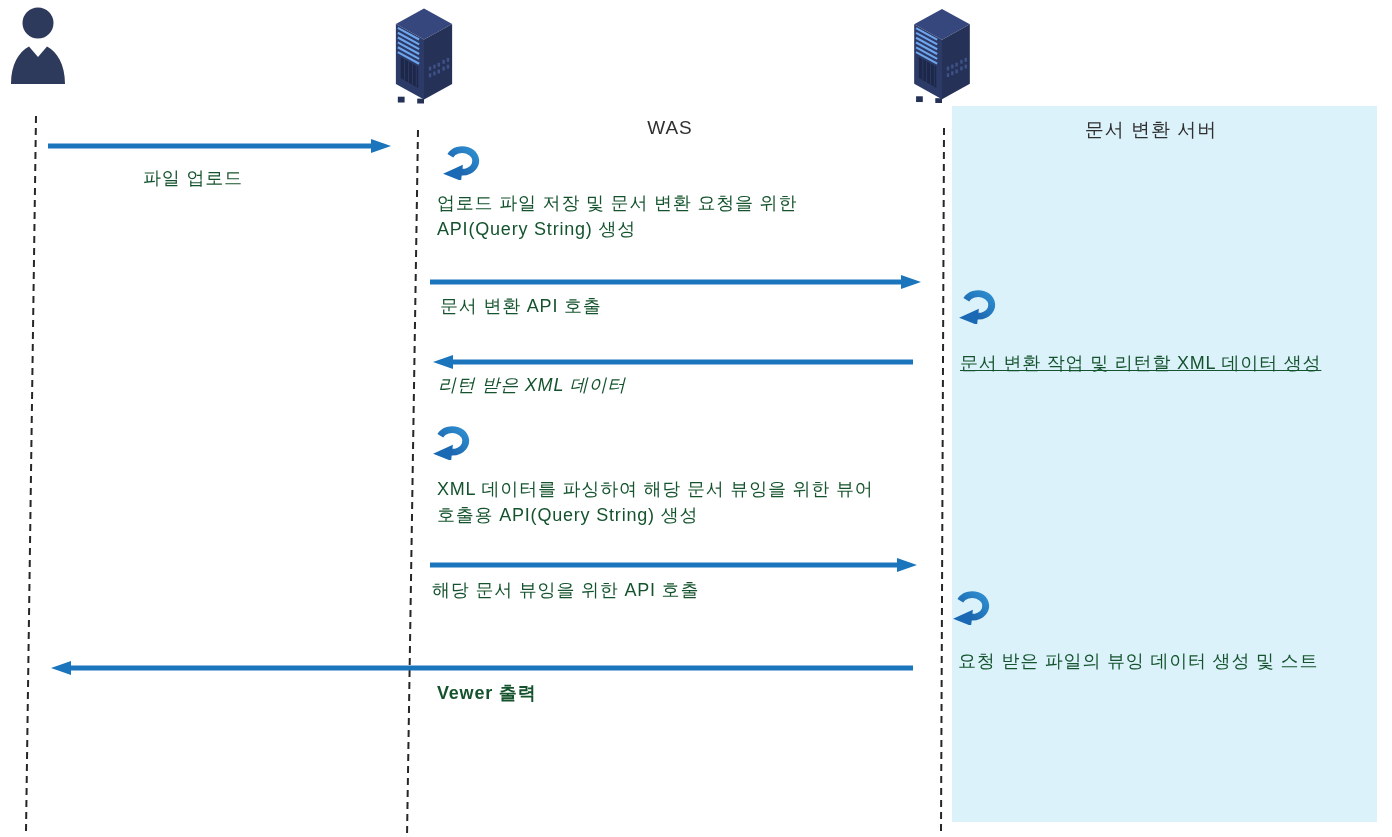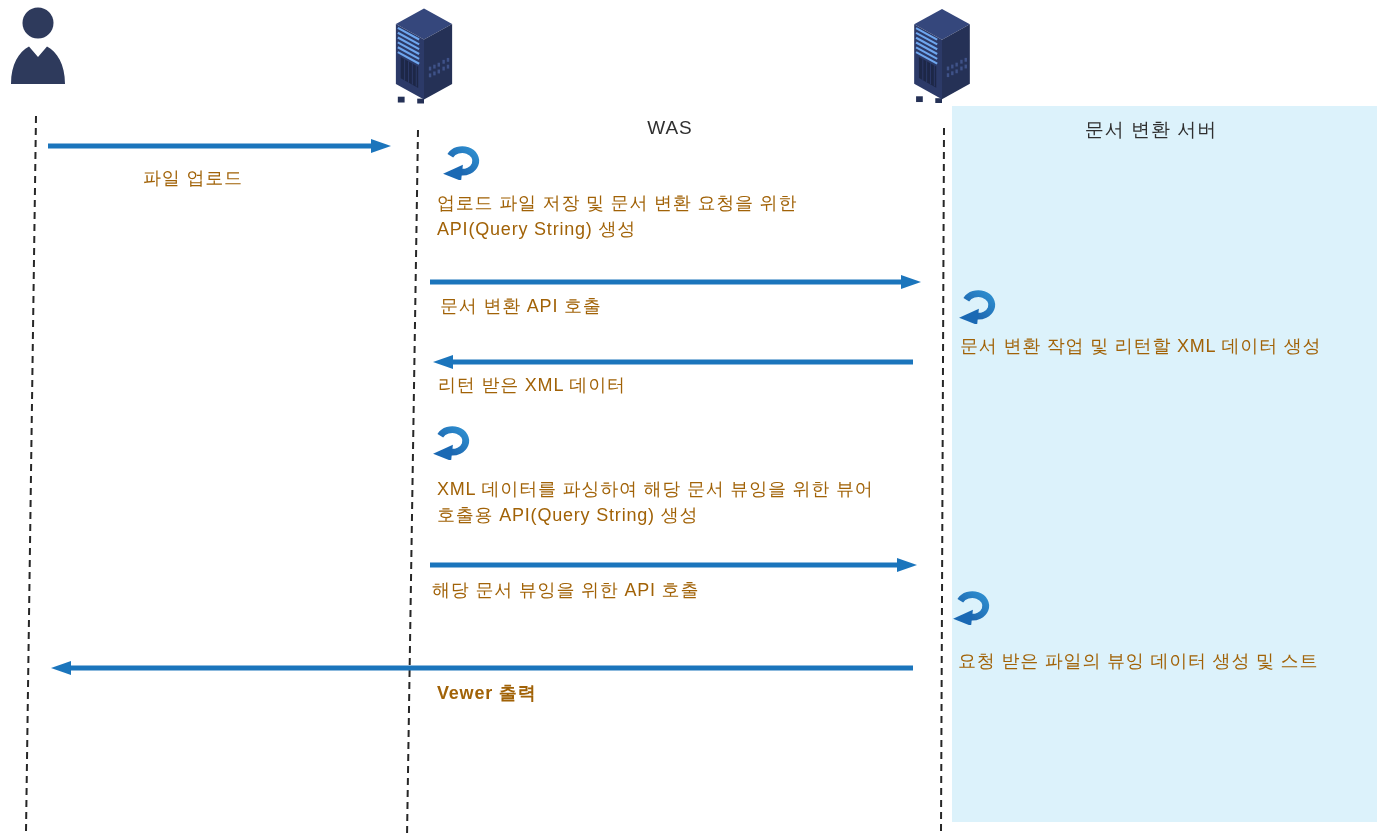--- a/index.html
+++ b/index.html
@@ -13,21 +13,21 @@
   .panel{
     position:absolute;
     left:952px;top:106px;width:425px;height:716px;
     background:#dcf2fb;
   }
   svg.overlay{
     position:absolute;left:0;top:0;width:1392px;height:837px;
   }
   .lbl{
     position:absolute;
-    color:#a16207;
+    color:#14532d;
     font-size:18px;
     letter-spacing:0.8px;
     white-space:nowrap;
     line-height:26px;
   }
   .actor-lbl{
     position:absolute;
     color:#2f2f2f;
     font-size:19px;
     letter-spacing:1px;
@@ -118,29 +118,29 @@
     <use href="#person-icon" x="8" y="6" width="62" height="80"></use>
     <use href="#server-icon" x="392" y="6" width="64" height="98"></use>
     <use href="#server-icon" x="910" y="7" width="64" height="96"></use>
   </svg>
 
   <div class="actor-lbl" style="left:600px;top:117px;width:140px;">WAS</div>
   <div class="actor-lbl" style="left:952px;top:117px;width:398px;">문서 변환 서버</div>
 
   <div class="lbl" style="left:143px;top:165px;">파일 업로드</div>
   <div class="lbl" style="left:440px;top:293px;">문서 변환 API 호출</div>
-  <div class="lbl" style="left:438px;top:372px;">리턴 받은 XML 데이터</div>
+  <div class="lbl" style="left:438px;top:372px;font-style:italic;">리턴 받은 XML 데이터</div>
   <div class="lbl" style="left:432px;top:577px;">해당 문서 뷰잉을 위한 API 호출</div>
   <div class="lbl" style="left:437px;top:680px;font-weight:bold;">Vewer 출력</div>
 
   <div class="lbl" style="left:437px;top:190px;">
     <span>업로드 파일 저장 및 문서 변환 요청을 위한</span>
     <span>API(Query String) 생성</span>
   </div>
-  <div class="lbl" style="left:960px;top:333px;">
+  <div class="lbl" style="left:960px;top:350px;text-decoration:underline;">
     <span>문서 변환 작업 및 리턴할 XML 데이터 생성</span>
   </div>
   <div class="lbl" style="left:437px;top:476px;">
     <span>XML 데이터를 파싱하여 해당 문서 뷰잉을 위한 뷰어</span>
     <span>호출용 API(Query String) 생성</span>
   </div>
   <div class="lbl" style="left:958px;top:648px;">
     <span>요청 받은 파일의 뷰잉 데이터 생성 및 스트</span>
   </div>
 

